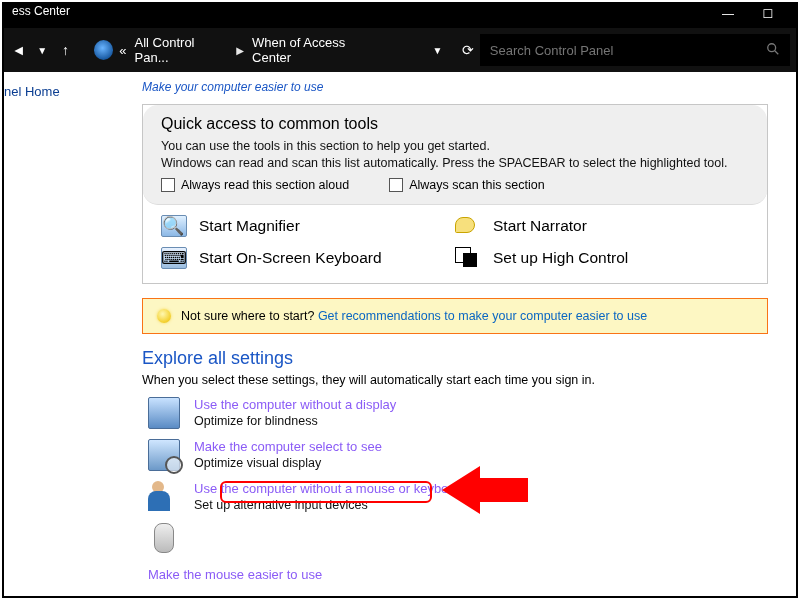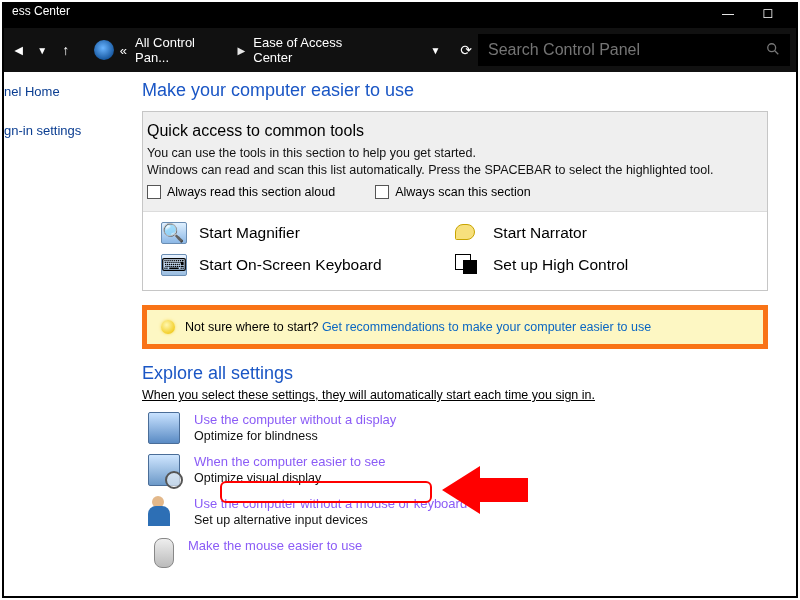--- a/index.html
+++ b/index.html
@@ -57,36 +57,37 @@
     background: #000;
     color: #aaa;
     height: 32px;
     width: 320px;
     display: flex;
     align-items: center;
     padding: 0 10px;
     font-size: 13px;
   }
   .search input {
-    background: transparent; border: none; color: #0369a1; flex:1; outline:none; font-size:16px;
+    background: transparent; border: none; color: #0369a1; flex:1; outline:none; font-size:13px;
   }
   .search-icon { opacity:.7; }
   .content { display:flex; height: calc(100% - 68px); }
   .sidebar { width: 120px; padding: 8px 0 0 0; }
   .sidebar a { display:block; color:#0a3d91; font-size:13px; padding:4px 0 4px 0; text-decoration:none; }
   .main { flex:1; padding: 8px 28px 10px 18px; overflow:hidden; }
-  h1 { color:#1a56c5; font-size:18px; font-weight:400; margin-bottom:10px; }
+  h1 { color:#1a56c5; font-size:12px; font-weight:400; margin-bottom:10px;font-style:italic; }
   h2 { color:#1a56c5; font-size:18px; font-weight:400; margin:14px 0 4px 0; }
   .qa-panel {
     border:1px solid #c6c6c6;
   }
   .qa-top {
     background:#efefef;
-    padding:10px 18px 12px 4px;
+    padding:10px 18px 12px 18px;
     border-bottom:1px solid #dcdcdc;
+    border-radius:15px;
   }
   .qa-title { font-size:16px; margin-bottom:6px; }
   .qa-line { font-size:12.5px; margin:3px 0; color:#111; }
   .qa-checks { display:flex; gap:40px; margin-top:8px; font-size:12.5px; }
   .chk { display:flex; align-items:center; gap:6px; }
   .chkbox {
     width:14px; height:14px; border:1px solid #555; background:#fff;
   }
   .qa-tools {
     padding:10px 18px 14px 18px;
@@ -103,32 +104,32 @@
   .mag-icon { background:linear-gradient(#dff0ff,#8cb8e6); border:1px solid #6a8db3; border-radius:2px;}
   .kbd-icon { background:linear-gradient(#e8f2ff,#9abde0); border:1px solid #6a8db3; border-radius:2px;}
   .narr-icon { position:relative; }
   .narr-icon::before { content:""; position:absolute; left:0; top:2px; width:18px; height:14px; background:#f7e07d; border:1px solid #c9a400; border-radius:10px 10px 10px 2px;}
   .hc-icon { position:relative; }
   .hc-icon::before { content:""; position:absolute; left:0; top:0; width:14px; height:14px; border:1.5px solid #000; background:#fff;}
   .hc-icon::after { content:""; position:absolute; left:8px; top:6px; width:14px; height:14px; background:#000;}
   .tip-bar {
     margin-top:14px;
     background:#fdf7c3;
-    border:5px solid #f97316;
+    border:1px solid #f97316;
     padding:10px 14px;
     font-size:12.5px;
     display:flex; align-items:center; gap:10px;
   }
   .bulb {
     width:14px; height:14px; border-radius:50%;
     background:radial-gradient(circle at 40% 35%, #fff7b0, #f3cf2b 70%, #caa400 100%);
     box-shadow:0 0 3px rgba(243,207,43,.7);
   }
   .tip-bar a { color:#0a66c2; text-decoration:none; }
-  .explore-desc { font-size:12.5px; margin-bottom:10px;text-decoration:underline; }
+  .explore-desc { font-size:12.5px; margin-bottom:10px; }
   .opt {
     display:flex; gap:14px; margin:8px 0 10px 6px; align-items:flex-start;
   }
   .opt-icon { width:32px; height:32px; flex-shrink:0; }
   .opt-icon.display { background:linear-gradient(#c8e2ff,#5a8bc4); border:1px solid #4a6d98; border-radius:2px;}
   .opt-icon.see { background:linear-gradient(#cfe6ff,#6c99c8); border:1px solid #4a6d98; border-radius:2px; position:relative;}
   .opt-icon.see::after { content:""; position:absolute; right:-4px; bottom:-4px; width:14px;height:14px;border-radius:50%;border:2px solid #555; background:rgba(255,255,255,.6);}
   .opt-icon.nomouse { position:relative; }
   .opt-icon.nomouse::before { content:""; position:absolute; left:4px; top:0; width:12px;height:12px;border-radius:50%;background:#e3b88a;}
   .opt-icon.nomouse::after { content:""; position:absolute; left:0; top:10px; width:22px;height:20px;background:#2d6fb5;border-radius:8px 8px 0 0;}
@@ -160,40 +161,39 @@
   <div class="navbar">
     <span class="nav-arrow">◄</span>
     <span class="nav-arrow" style="font-size:10px;">▼</span>
     <span class="nav-arrow">↑</span>
     <span style="width:8px"></span>
     <span class="cp-icon"></span>
     <div class="breadcrumb">
       <span>«</span>
       <span>All Control Pan...</span>
       <span class="crumb-chev">▶</span>
-      <span>Ease of Access Center</span>
+      <span>When of Access Center</span>
     </div>
     <span class="nav-arrow" style="font-size:10px;margin-left:40px;">▼</span>
     <span class="refresh">⟳</span>
     <div class="search">
       <input type="text" placeholder="Search Control Panel" style="">
       <span class="search-icon">
         <svg width="14" height="14" viewBox="0 0 16 16">
             <circle cx="6.5" cy="6.5" r="4.5" fill="none" stroke="#aaa" stroke-width="1.5"></circle>
             <line x1="10" y1="10" x2="14" y2="14" stroke="#aaa" stroke-width="1.5"></line>
           </svg>
       </span>
     </div>
   </div>
 
   <div class="content">
     <div class="sidebar">
       <a href="#">nel Home</a>
       <div style="height:16px"></div>
-      <a href="#">gn-in settings</a>
     </div>
 
     <div class="main">
       <h1>Make your computer easier to use</h1>
 
       <div class="qa-panel">
         <div class="qa-top">
           <div class="qa-title">Quick access to common tools</div>
           <div class="qa-line">You can use the tools in this section to help you get started.</div>
           <div class="qa-line">Windows can read and scan this list automatically.  Press the SPACEBAR to select the highlighted tool.</div>
@@ -243,34 +243,34 @@
         <div class="opt-icon display"></div>
         <div>
           <a href="#">Use the computer without a display</a>
           <div class="sub">Optimize for blindness</div>
         </div>
       </div>
 
       <div class="opt">
         <div class="opt-icon see"></div>
         <div>
-          <a href="#">When the computer easier to see</a>
+          <a href="#">Make the computer select to see</a>
           <div class="sub">Optimize visual display</div>
         </div>
       </div>
 
       <div class="opt">
         <div class="opt-icon nomouse"></div>
         <div>
           <a href="#">Use the computer without a mouse or keyboard</a>
           <div class="sub">Set up alternative input devices</div>
         </div>
       </div>
 
-      <div class="opt" style="margin-bottom:0;">
+      <div class="opt" style="margin-bottom:0;flex-direction:column;">
         <div class="opt-icon mouse"></div>
         <div>
           <a href="#">Make the mouse easier to use</a>
         </div>
       </div>
 
     </div>
   </div>
 
   <div class="red-box" style="left:216px; top:477px; width:212px; height:22px;"></div>

